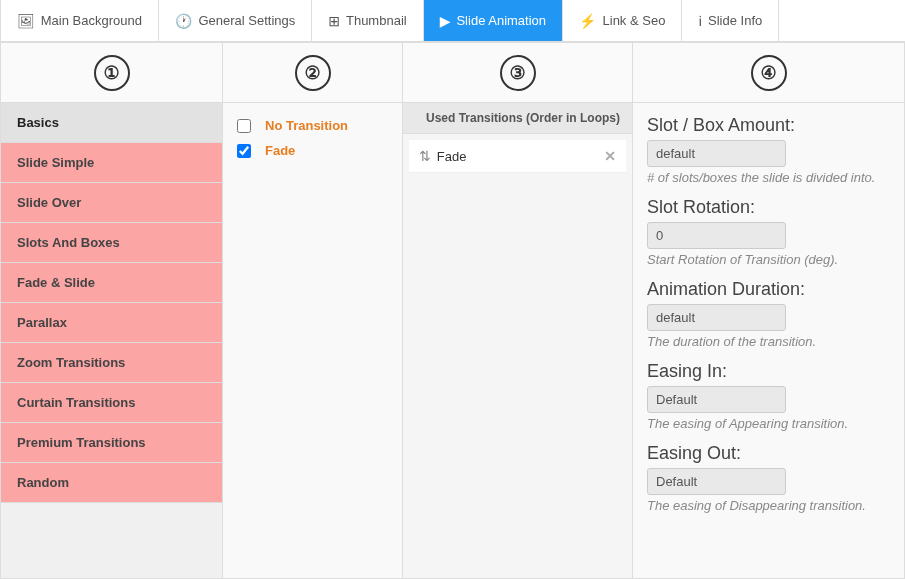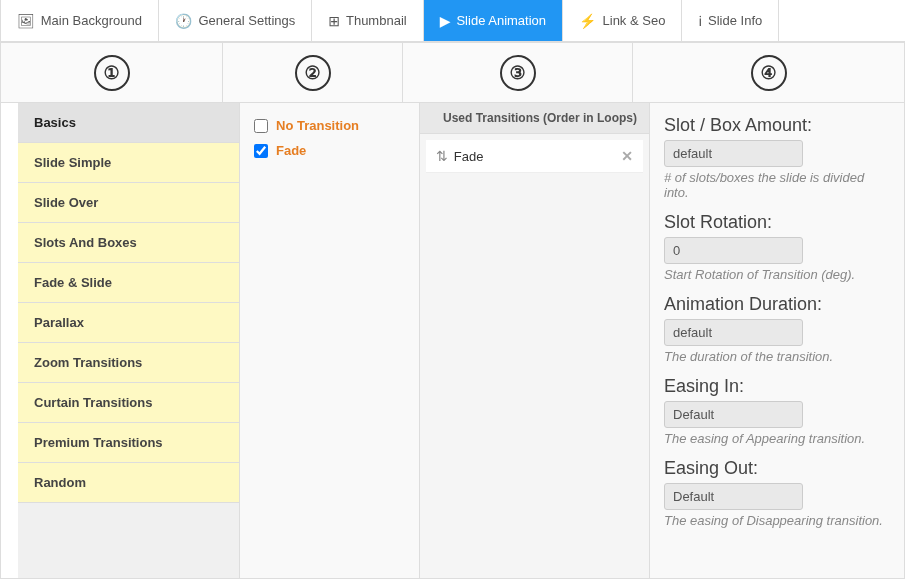--- a/index.html
+++ b/index.html
@@ -84,57 +84,56 @@
       font-size: 18px;
       font-weight: bold;
       color: #333;
     }
 
     
     .panels-row {
       display: flex;
       flex: 1;
       overflow: hidden;
-      margin-left: 17px;
     }
 
     
     .panel-sidebar {
       width: 222px;
       min-width: 222px;
       border-right: 1px solid #ddd;
       background: #f0f0f0;
       overflow-y: auto;
     }
     .sidebar-item {
       padding: 12px 16px;
       border-bottom: 1px solid #ddd;
       cursor: pointer;
       font-size: 13px;
       font-weight: 600;
       color: #444;
-      background: #fef9c3;
+      background: #fca5a5;
     }
     .sidebar-item.active {
       background: #e2e2e2;
       color: #222;
     }
 
     
     .panel-transitions {
       width: 180px;
       min-width: 180px;
       border-right: 1px solid #ddd;
       background: #f9f9f9;
       padding: 10px;
     }
     .transition-item {
       display: flex;
       align-items: center;
-      gap: 8px;
+      gap: 14px;
       padding: 5px 4px;
       font-size: 13px;
       color: #333;
     }
     .transition-item input[type="checkbox"] {
       width: 14px;
       height: 14px;
       cursor: pointer;
     }
 

